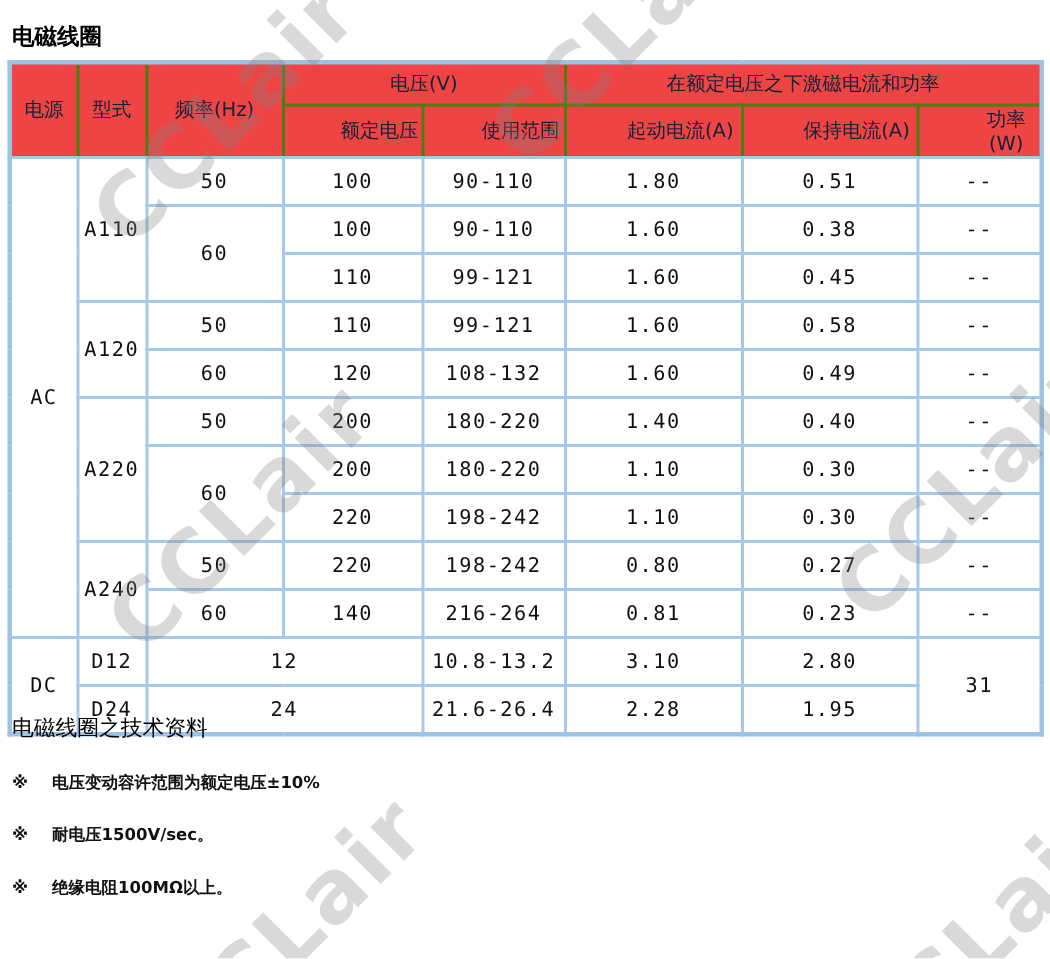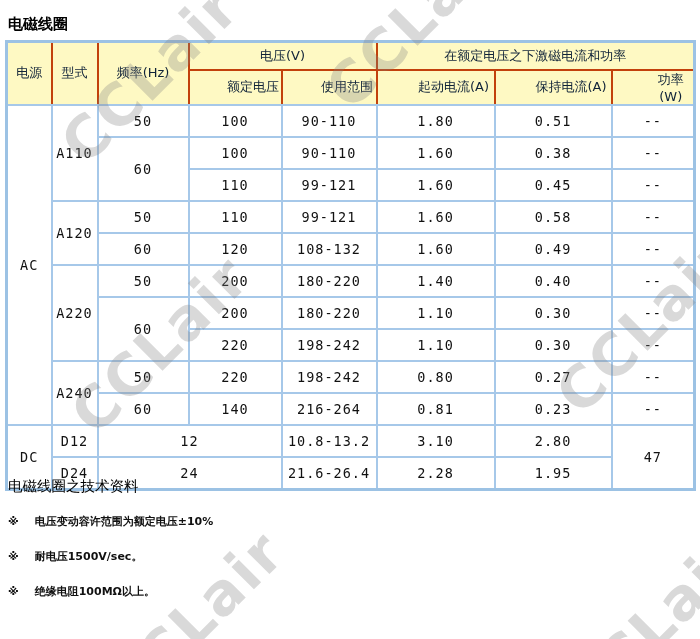--- a/index.html
+++ b/index.html
@@ -22,21 +22,21 @@
 
   .title{position:absolute;left:8px;top:16px;margin:0;font-size:15px;line-height:17px;
     font-weight:bold;color:#000000;}
 
   .spec-table{
     position:absolute;left:5px;top:40px;width:688px;
     border-collapse:collapse;table-layout:fixed;
     border:3px solid #9CC2E4;
   }
   .spec-table th{
-    background:#fef9c3;border:2px solid #c2410c;
+    background:#ef4444;border:2px solid #4d7c0f;
     font-weight:normal;font-size:13px;color:#0F2238;
     padding:0;text-align:center;vertical-align:middle;
   }
   .spec-table thead tr:first-child{height:28px;}
   .spec-table thead tr:nth-child(2){height:30px;}
   .spec-table thead tr:nth-child(2) th{border-bottom-color:#A6C8E9;padding-left:36px;}
   .spec-table thead th[rowspan]{border-bottom-color:#A6C8E9;}
   .spec-table td{
     border:2px solid #A6C8E9;background:#ffffff;
     text-align:center;vertical-align:middle;
@@ -175,21 +175,21 @@
         <td>0.23</td>
         <td>--</td>
       </tr>
       <tr>
         <td rowspan="2">DC</td>
         <td>D12</td>
         <td colspan="2">12</td>
         <td>10.8-13.2</td>
         <td>3.10</td>
         <td>2.80</td>
-        <td rowspan="2">47</td>
+        <td rowspan="2">31</td>
       </tr>
       <tr>
         <td>D24</td>
         <td colspan="2">24</td>
         <td>21.6-26.4</td>
         <td>2.28</td>
         <td>1.95</td>
       </tr>
     </tbody>
   </table>

